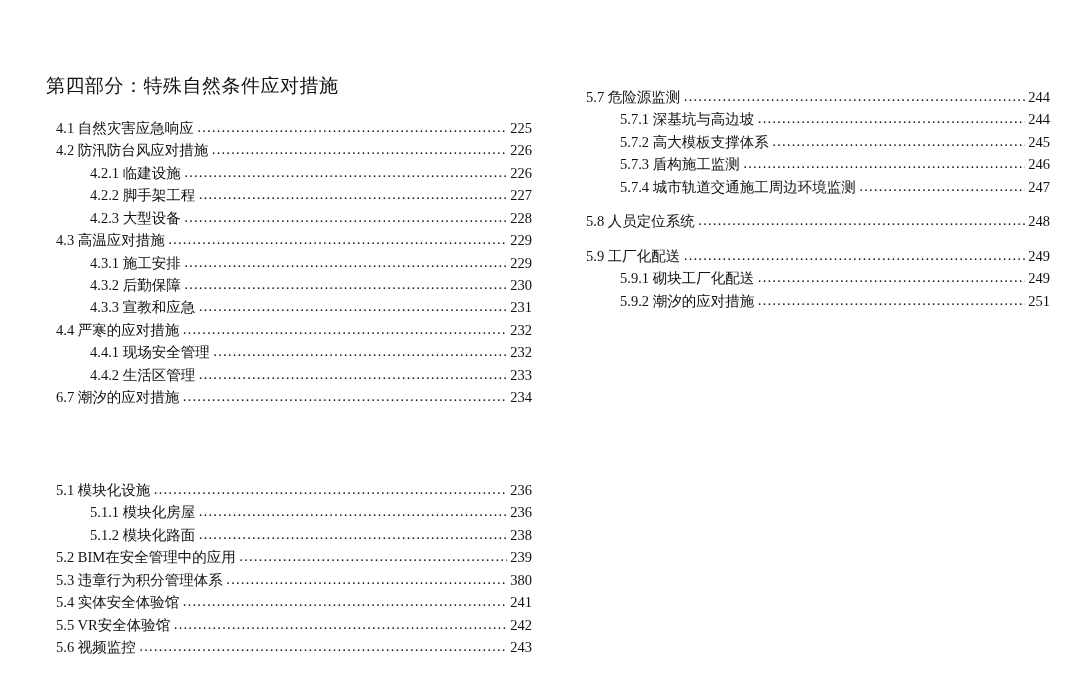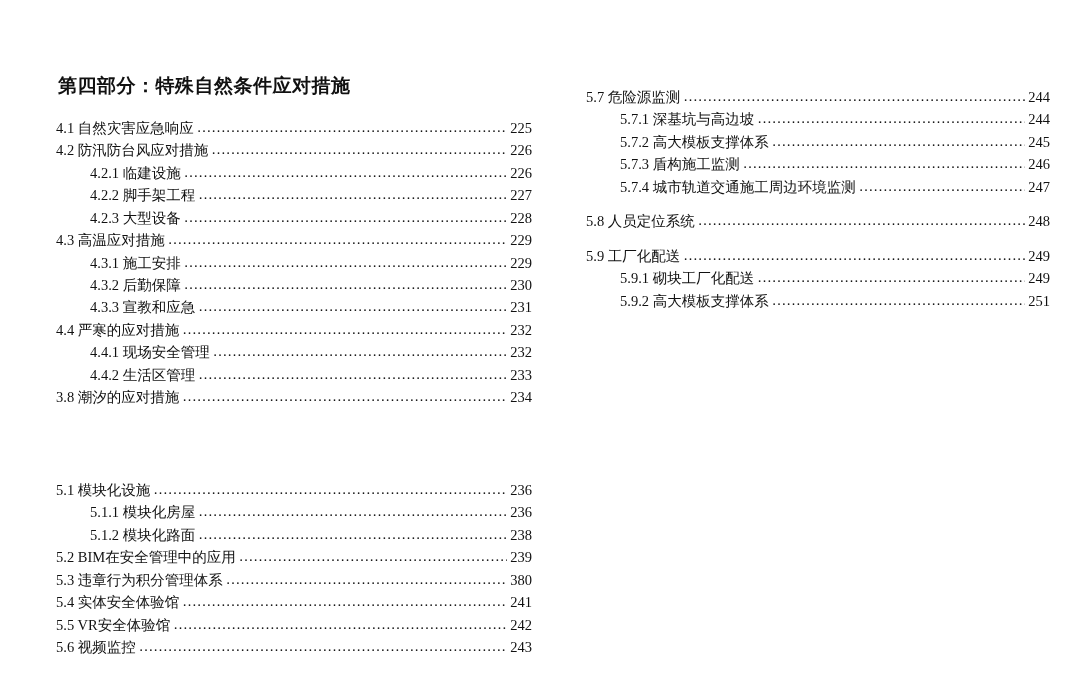--- a/index.html
+++ b/index.html
@@ -30,23 +30,23 @@
     top: 74px;
     width: 490px;
   }
   .col-right {
     left: 580px;
     top: 74px;
     width: 470px;
   }
   .part-heading {
     font-size: 19px;
-    font-weight: bold;
+    font-weight: normal;
     letter-spacing: 0.5px;
-    margin: 0 0 18px 16px;
+    margin: 0 0 18px 4px;
     line-height: 1.3;
   }
   .part-block {
     margin-bottom: 34px;
   }
   .toc-list {
     list-style: none;
     margin: 0;
     padding: 0;
   }
@@ -160,21 +160,21 @@
           <span class="page-num">232</span>
         </li>
 
         <li class="toc-entry lvl-2">
           <span class="title">4.4.2 生活区管理</span>
           <span class="dots">…………………………………………………………………………………………………………</span>
           <span class="page-num">233</span>
         </li>
 
         <li class="toc-entry lvl-1">
-          <span class="title">3.8 潮汐的应对措施</span>
+          <span class="title">6.7 潮汐的应对措施</span>
           <span class="dots">…………………………………………………………………………………………………………</span>
           <span class="page-num">234</span>
         </li>
 
       </ul>
     </div>
 
     <div class="spacer-lg"></div>
 
     <div class="part-block">
@@ -278,21 +278,21 @@
         <span class="page-num">249</span>
       </li>
 
       <li class="toc-entry lvl-2">
         <span class="title">5.9.1 砌块工厂化配送</span>
         <span class="dots">…………………………………………………………………………………………………………</span>
         <span class="page-num">249</span>
       </li>
 
       <li class="toc-entry lvl-2">
-        <span class="title">5.9.2 高大模板支撑体系</span>
+        <span class="title">5.9.2 潮汐的应对措施</span>
         <span class="dots">…………………………………………………………………………………………………………</span>
         <span class="page-num">251</span>
       </li>
 
     </ul>
   </div>
 
 </div>
 
 </body></html>

